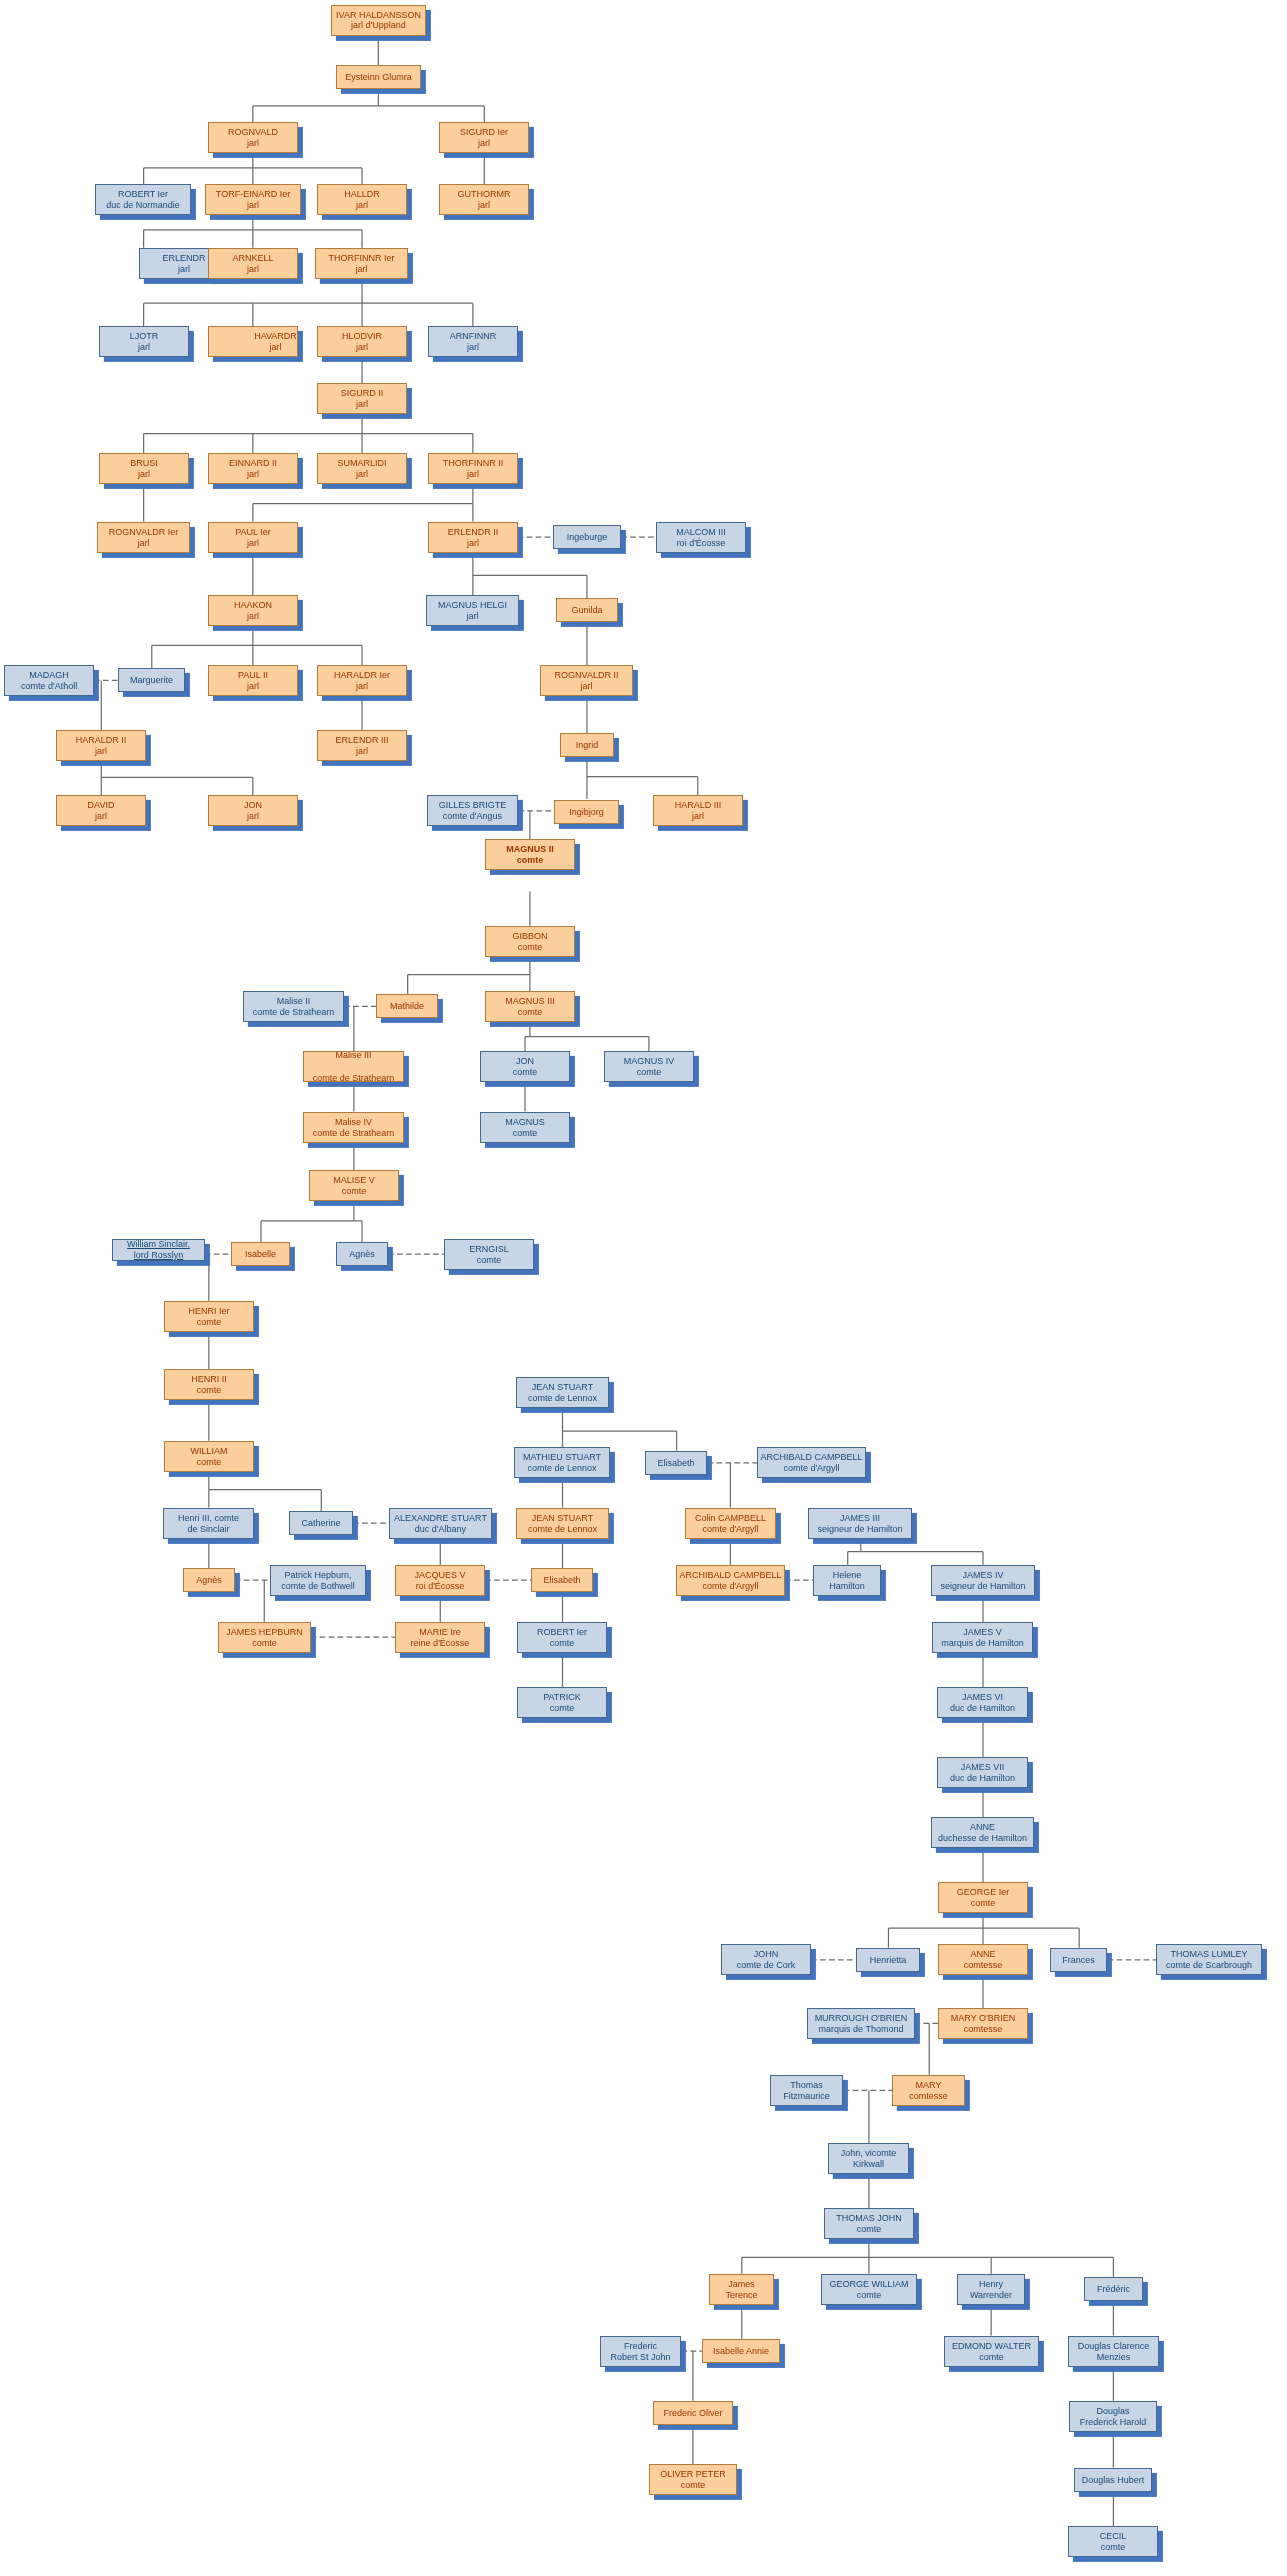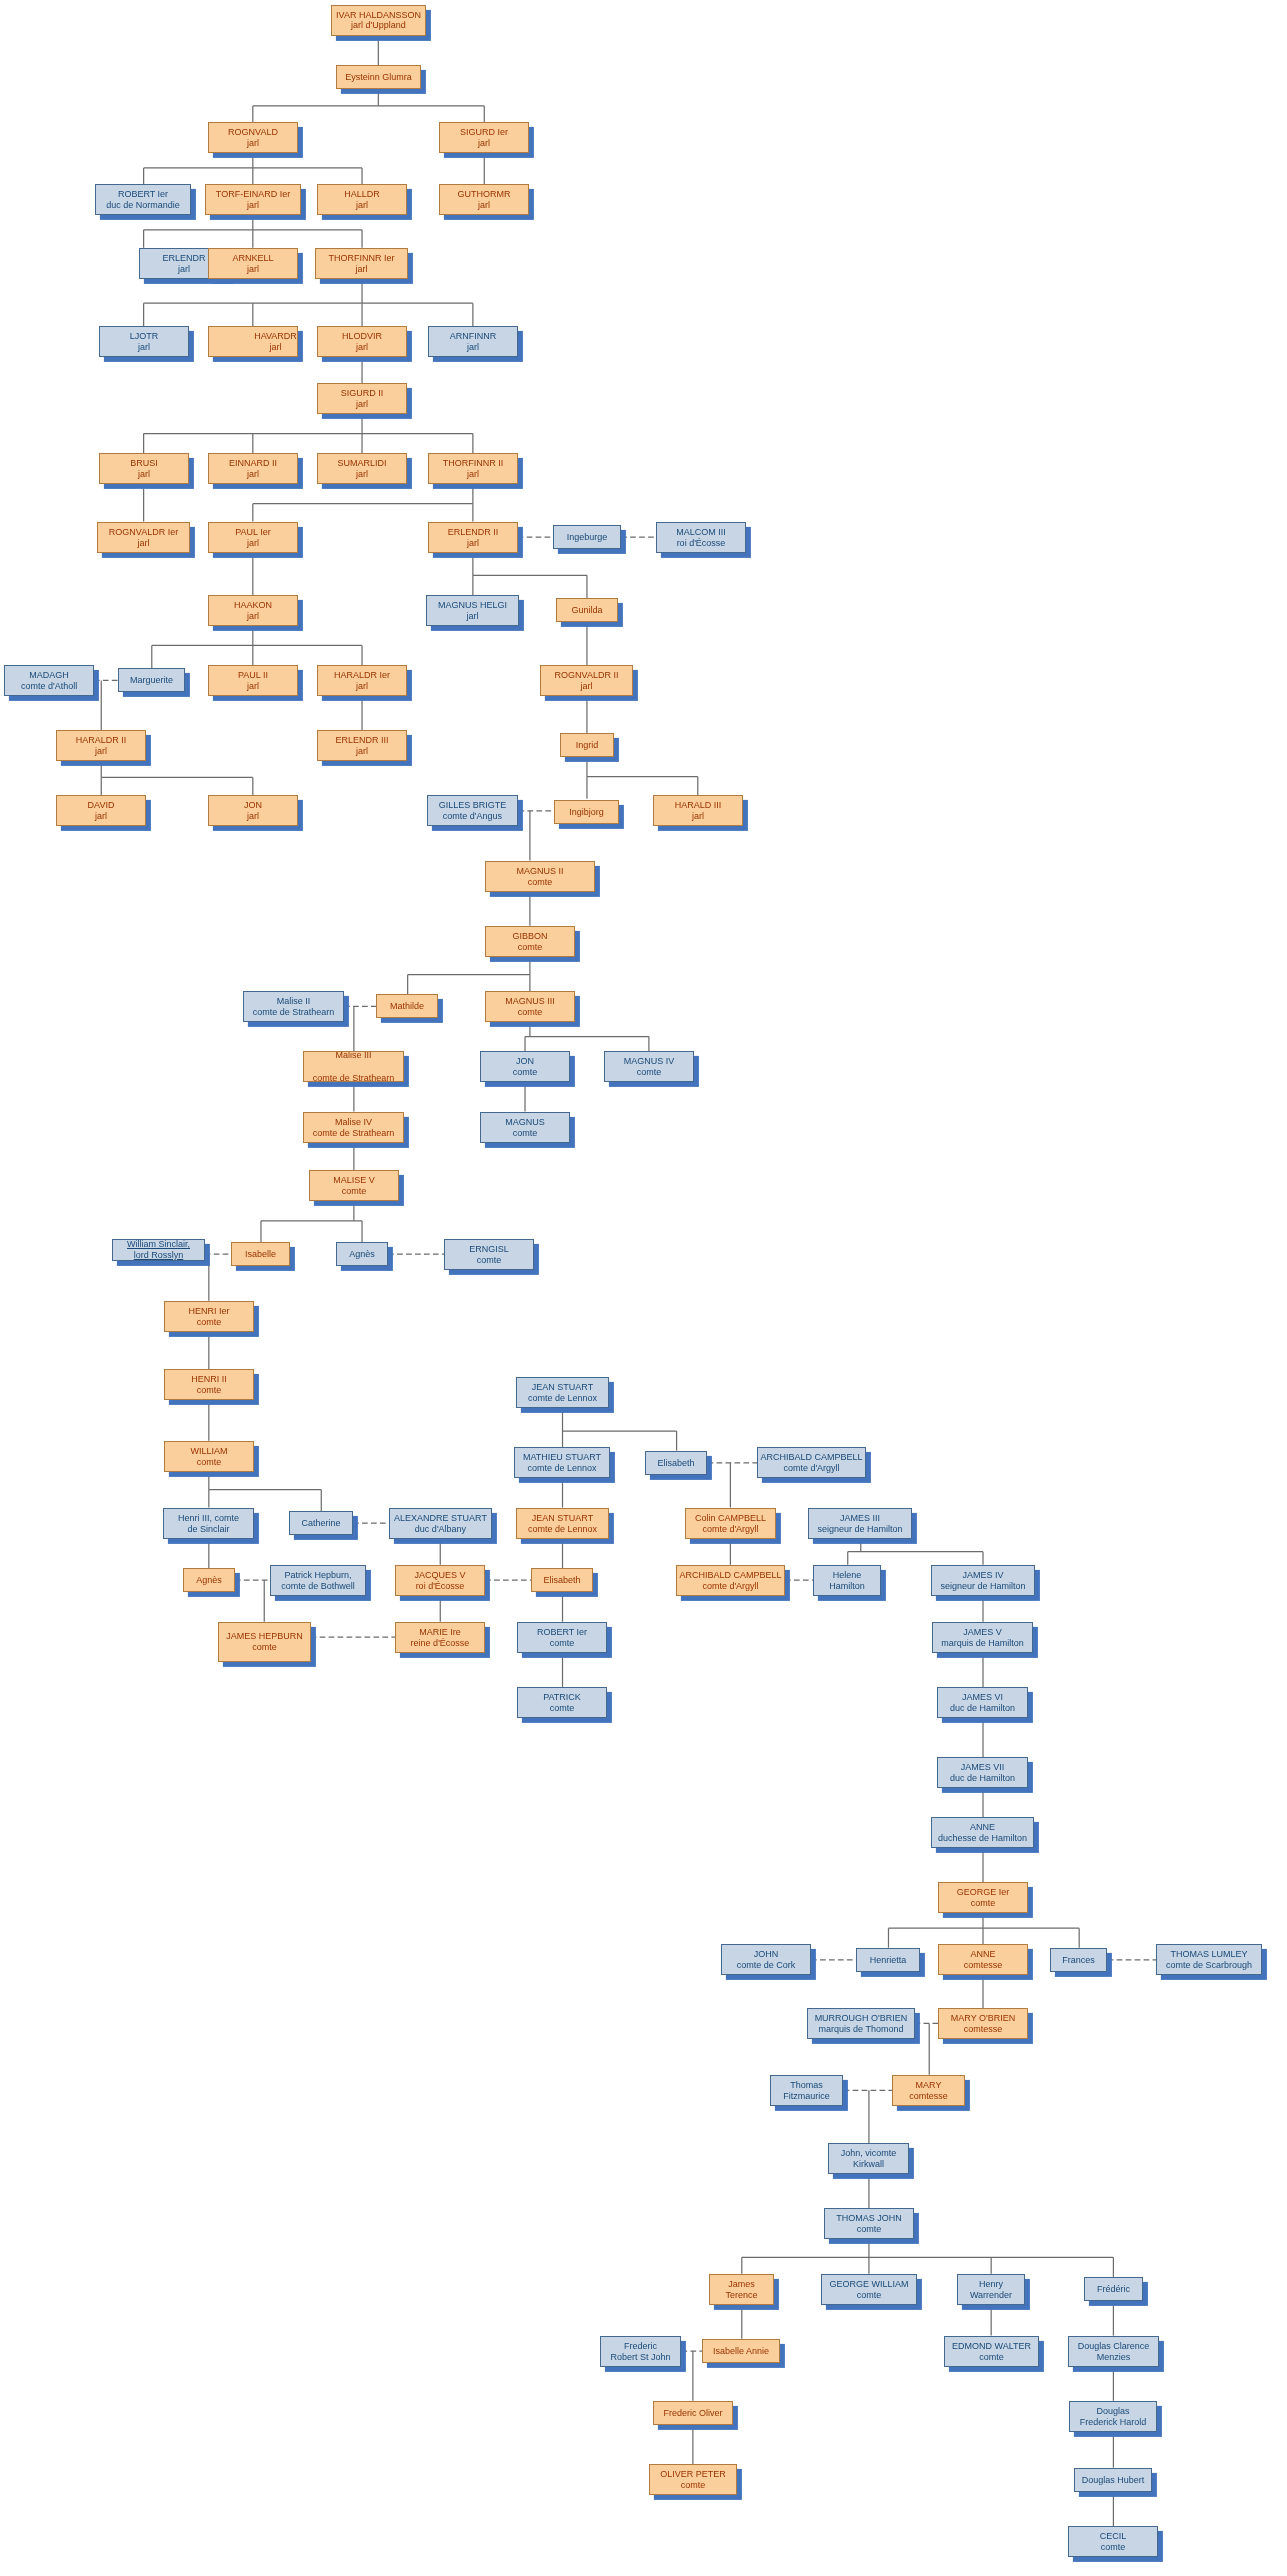--- a/index.html
+++ b/index.html
@@ -321,21 +321,21 @@
       <span class="line">GILLES BRIGTE</span>
       <span class="line">comte d'Angus</span>
     </div>
     <div class="node earl" style="left: 554px; top: 800px; width: 65px; height: 24.4px;">
       <span class="line">Ingibjorg</span>
     </div>
     <div class="node earl" style="left: 653px; top: 795px; width: 90px; height: 31px;">
       <span class="line">HARALD III</span>
       <span class="line">jarl</span>
     </div>
-    <div class="node earl" style="left: 485px; top: 861px; width: 110px; height: 31px;">
+    <div class="node earl" style="left: 485px; top: 839px; width: 90px; height: 31px; font-weight: bold;">
       <span class="line">MAGNUS II</span>
       <span class="line">comte</span>
     </div>
     <div class="node earl" style="left: 485px; top: 926px; width: 90px; height: 31px;">
       <span class="line">GIBBON</span>
       <span class="line">comte</span>
     </div>
     <div class="node other" style="left: 243px; top: 991px; width: 101px; height: 31px;">
       <span class="line">Malise II</span>
       <span class="line">comte de Strathearn</span>
@@ -454,21 +454,21 @@
       <span class="line">comte d'Argyll</span>
     </div>
     <div class="node other" style="left: 813px; top: 1565px; width: 68px; height: 31px;">
       <span class="line">Helene</span>
       <span class="line">Hamilton</span>
     </div>
     <div class="node other" style="left: 931px; top: 1565px; width: 104px; height: 31px;">
       <span class="line">JAMES IV</span>
       <span class="line">seigneur de Hamilton</span>
     </div>
-    <div class="node earl" style="left: 218px; top: 1622px; width: 93px; height: 40px; text-align: center;">
+    <div class="node earl" style="left: 218px; top: 1622px; width: 93px; height: 31px; text-align: center;">
       <span class="line">JAMES HEPBURN</span>
       <span class="line">comte</span>
     </div>
     <div class="node earl" style="left: 395px; top: 1622px; width: 90px; height: 31px;">
       <span class="line">MARIE Ire</span>
       <span class="line">reine d'Écosse</span>
     </div>
     <div class="node other" style="left: 517px; top: 1622px; width: 90px; height: 31px;">
       <span class="line">ROBERT Ier</span>
       <span class="line">comte</span>

